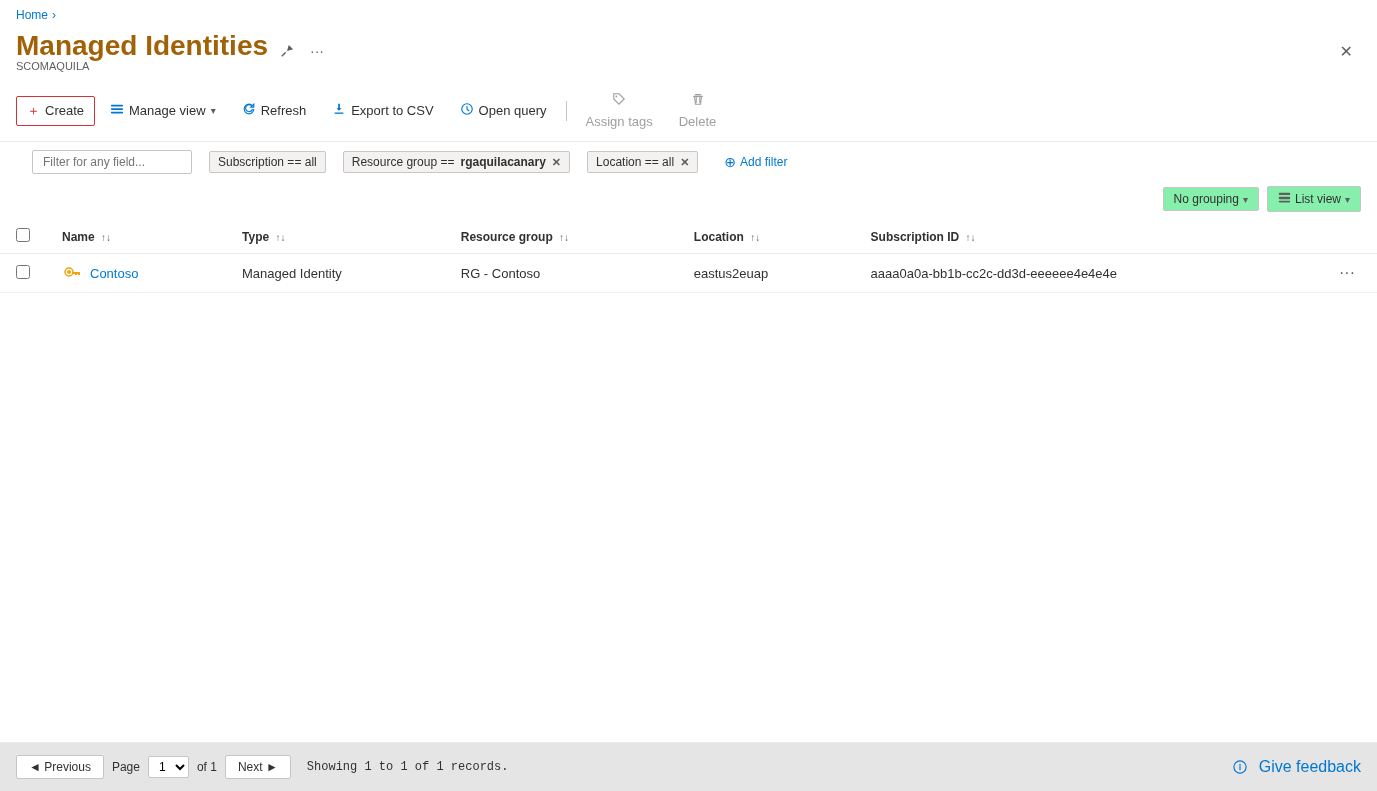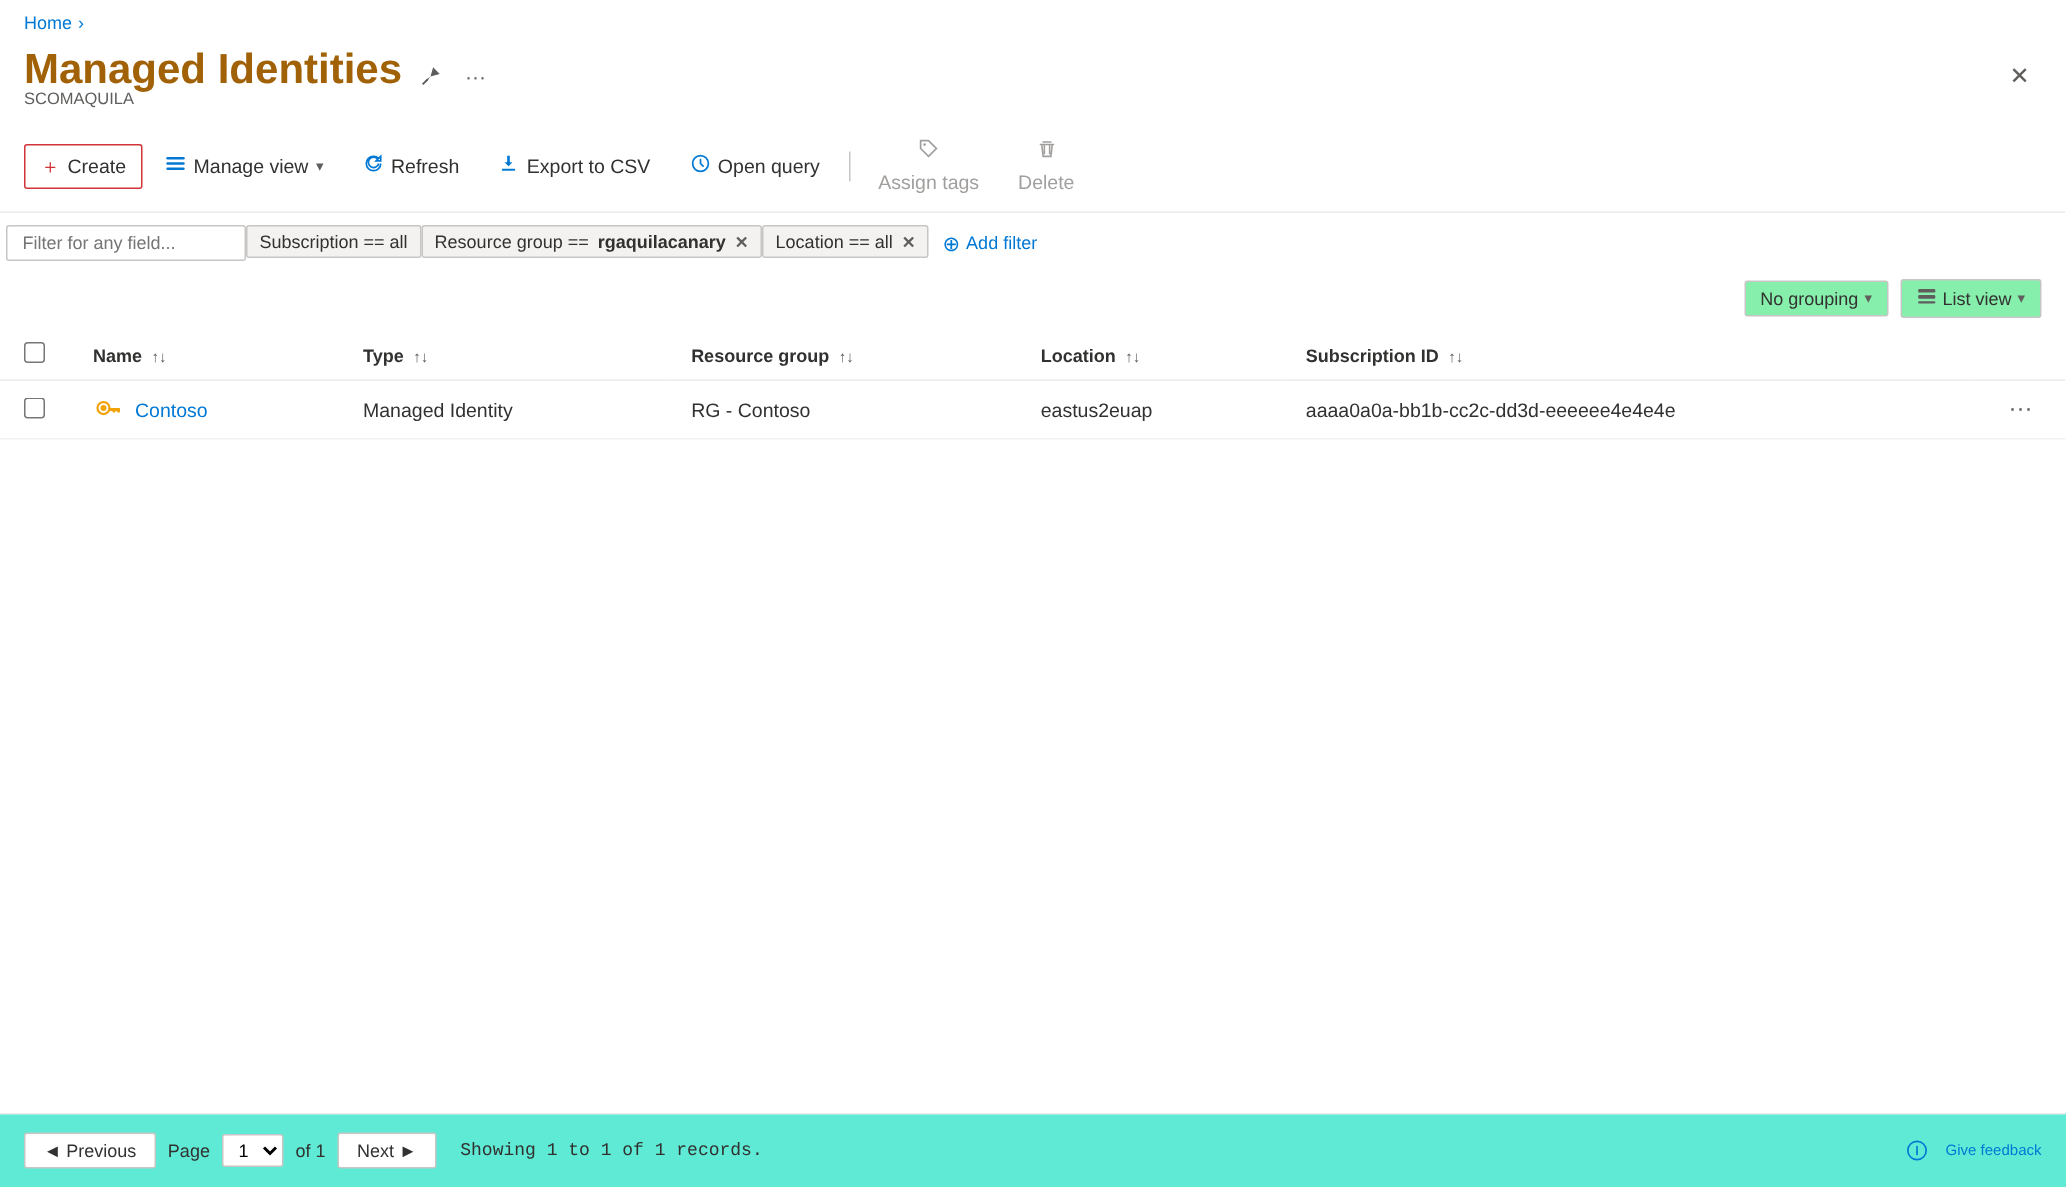--- a/index.html
+++ b/index.html
@@ -101,24 +101,24 @@
     }
     .toolbar-btn.disabled {
       color: #a19f9d;
       cursor: not-allowed;
       flex-direction: column;
     }
     .toolbar-btn.disabled .btn-icon { color: #a19f9d; }
 
     
     .filter-bar {
-      padding: 8px 4px;
-      display: flex;
-      align-items: flex-start;
-      gap: 0;
+      padding: 8px 32px;
+      display: flex;
+      align-items: center;
+      gap: 17px;
       flex-wrap: wrap;
     }
     .filter-input {
       border: 1px solid #c8c6c4;
       border-radius: 2px;
       padding: 4px 10px;
       font-size: 12px;
       color: #605e5c;
       width: 160px;
       outline: none;
@@ -238,21 +238,21 @@
     .pagination {
       position: fixed;
       bottom: 0;
       left: 0;
       right: 0;
       padding: 12px 16px;
       display: flex;
       align-items: center;
       gap: 8px;
       border-top: 1px solid #edebe9;
-      background: #5eead4;
+      background: #e5e5e5;
     }
     .page-nav-btn {
       border: 1px solid #c8c6c4;
       background: #fff;
       padding: 4px 12px;
       cursor: pointer;
       font-size: 12px;
       color: #323130;
       border-radius: 2px;
     }
@@ -267,21 +267,21 @@
       font-size: 12px;
       background: #fff;
     }
     .page-info { font-size: 12px; color: #323130; margin-left: 8px; font-family: Liberation Mono, monospace; }
     .feedback-link {
       margin-left: auto;
       display: flex;
       align-items: center;
       gap: 12px;
       color: #0078d4;
-      font-size: 10px;
+      font-size: 16px;
       cursor: pointer;
       text-decoration: none;
     }
 
     
     input[type="checkbox"] {
       width: 14px;
       height: 14px;
       cursor: pointer;
     }

